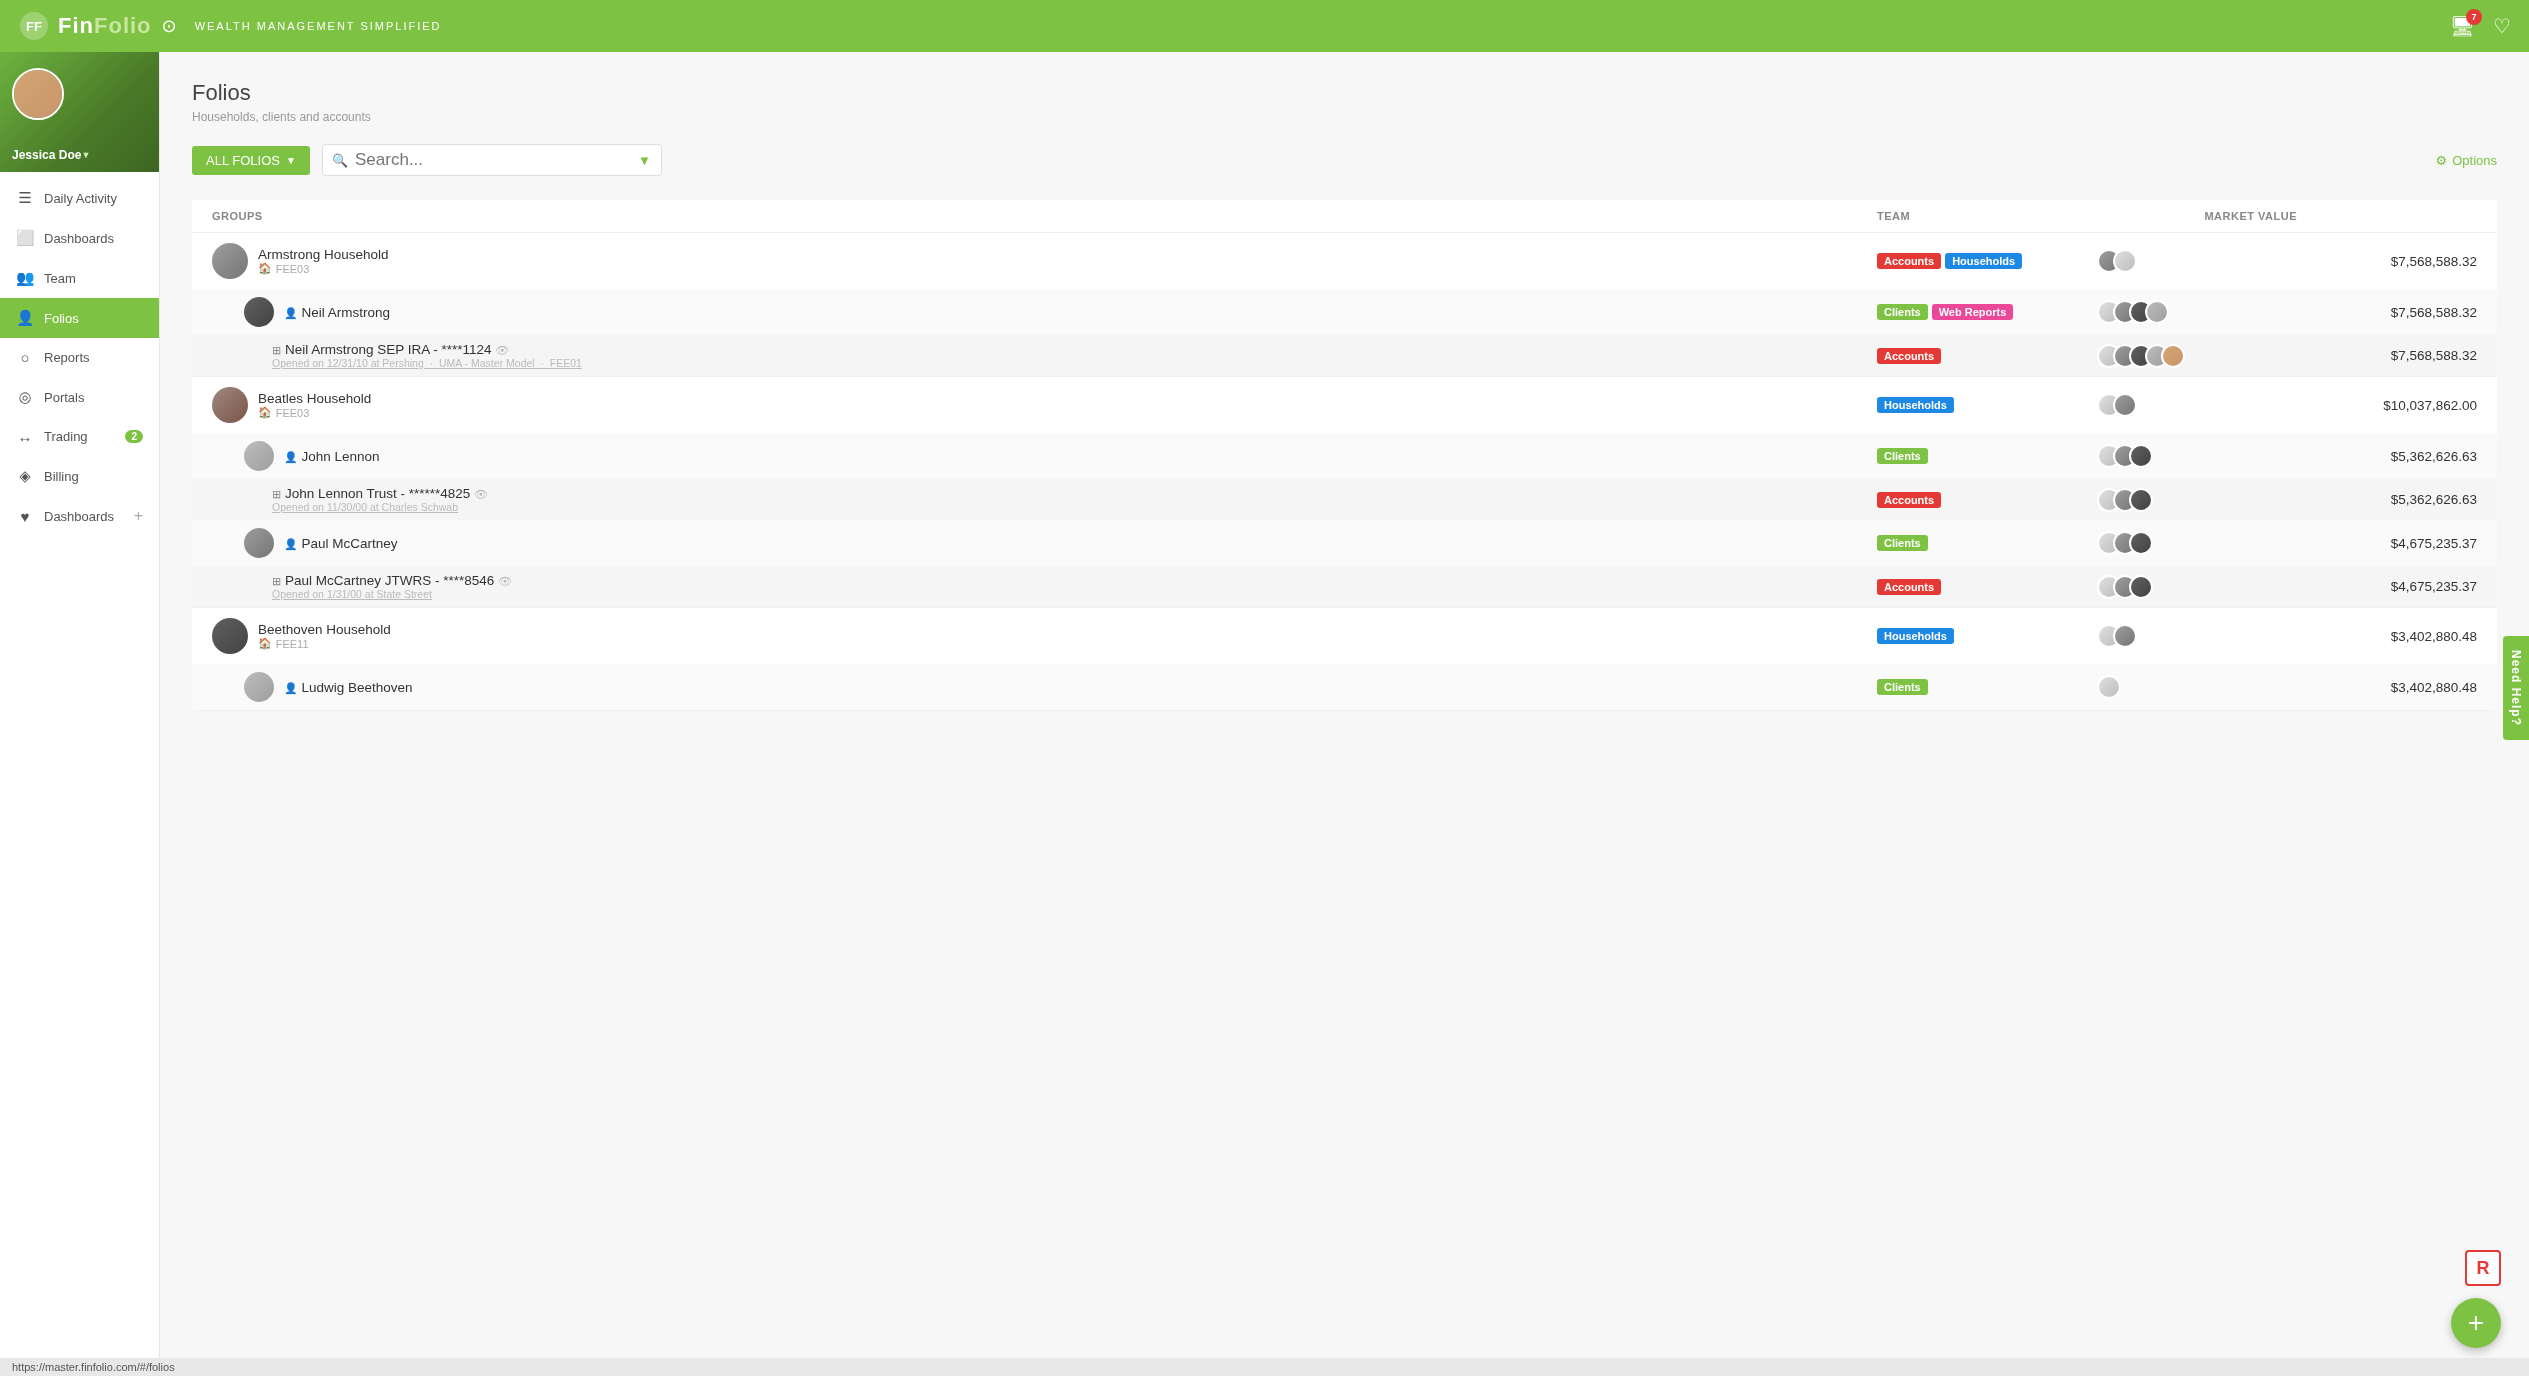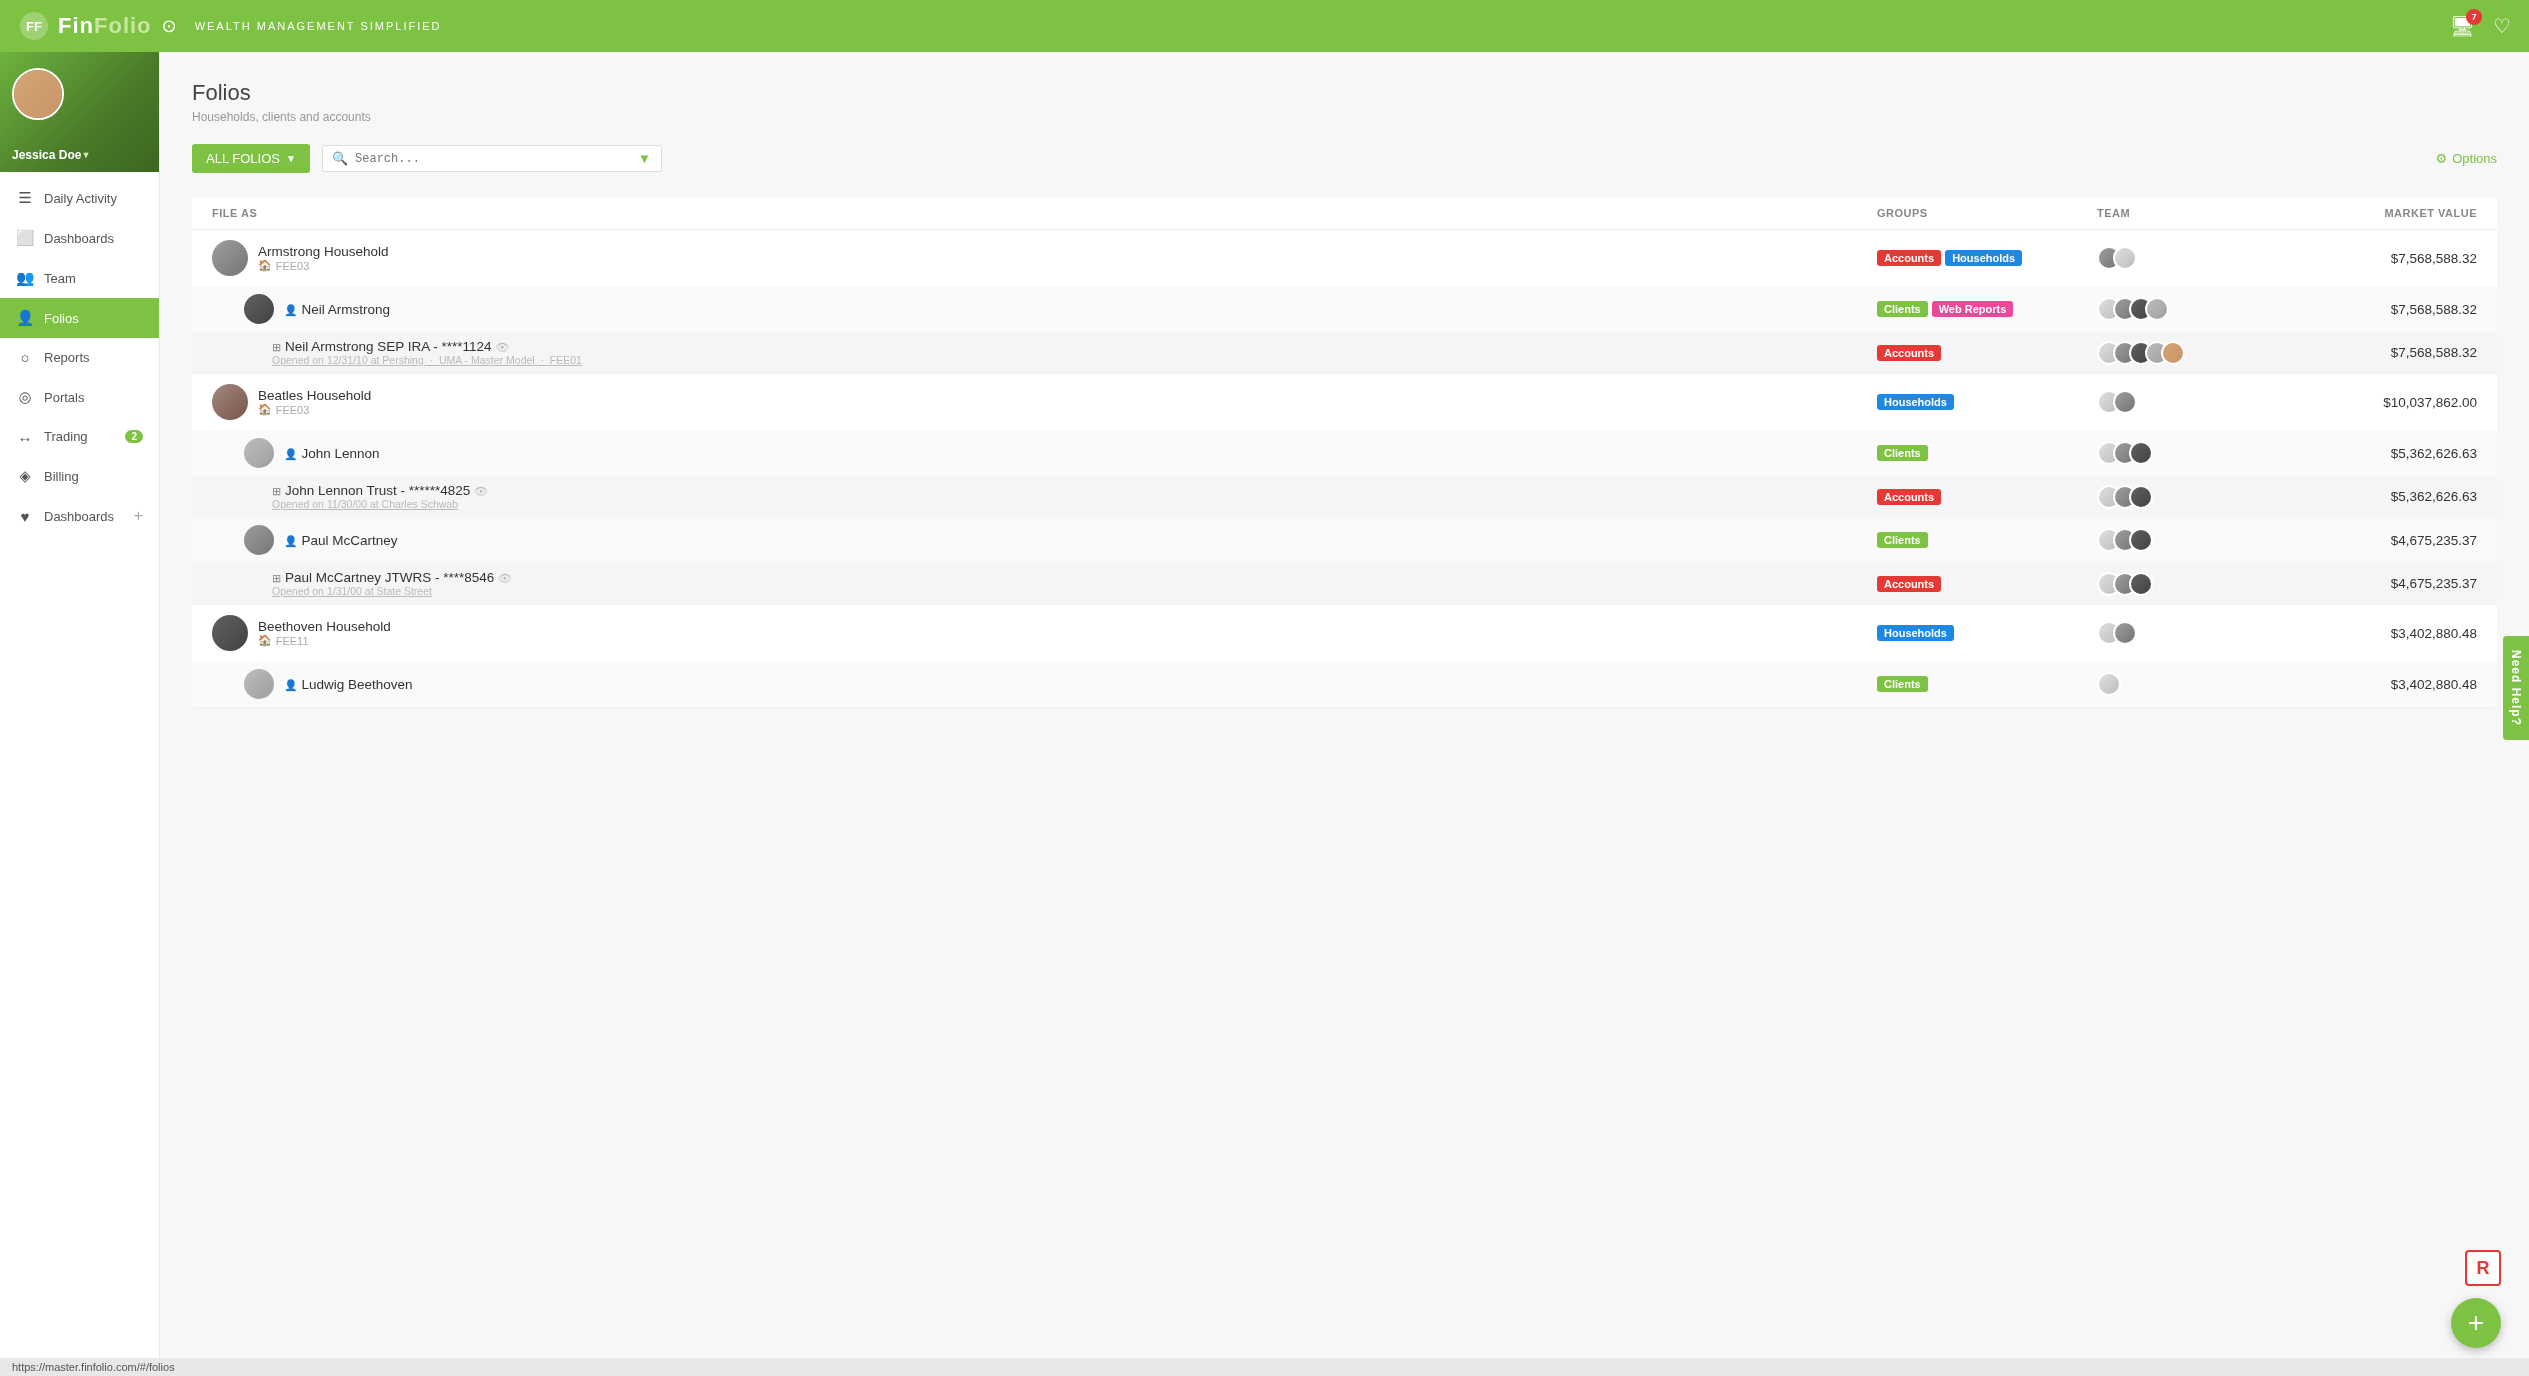--- a/index.html
+++ b/index.html
@@ -188,25 +188,24 @@
       background: white;
       border: 1px solid #ddd;
       border-radius: 3px;
       padding: 5px 10px;
       gap: 6px;
       min-width: 340px;
     }
     .search-box input {
       border: none;
       outline: none;
-      font-size: 12px;
+      font-size: 17px;
       color: #555;
       width: 100%;
       background: transparent;
-      font-family: Liberation Mono, monospace;
     }
     .search-icon { color: #aaa; font-size: 13px; }
     .filter-icon { color: #7dc243; font-size: 13px; cursor: pointer; }
     .options-btn {
       margin-left: auto;
       color: #7dc243;
       font-size: 13px;
       cursor: pointer;
       display: flex;
       align-items: center;
@@ -520,21 +519,20 @@
       </div>
       <button class="options-btn">
         <span>⚙</span>
         <span>Options</span>
       </button>
     </div>
 
     <div class="folios-table">
 
       <div class="table-header">
-        <div class="th">FILE AS</div>
         <div class="th">GROUPS</div>
         <div class="th">TEAM</div>
         <div class="th right">MARKET VALUE</div>
       </div>
 
       <div class="folio-row">
         <div class="row-main">
           <div class="file-as-cell">
             <div class="avatar-circle av-gray"></div>
             <div class="name-block">

